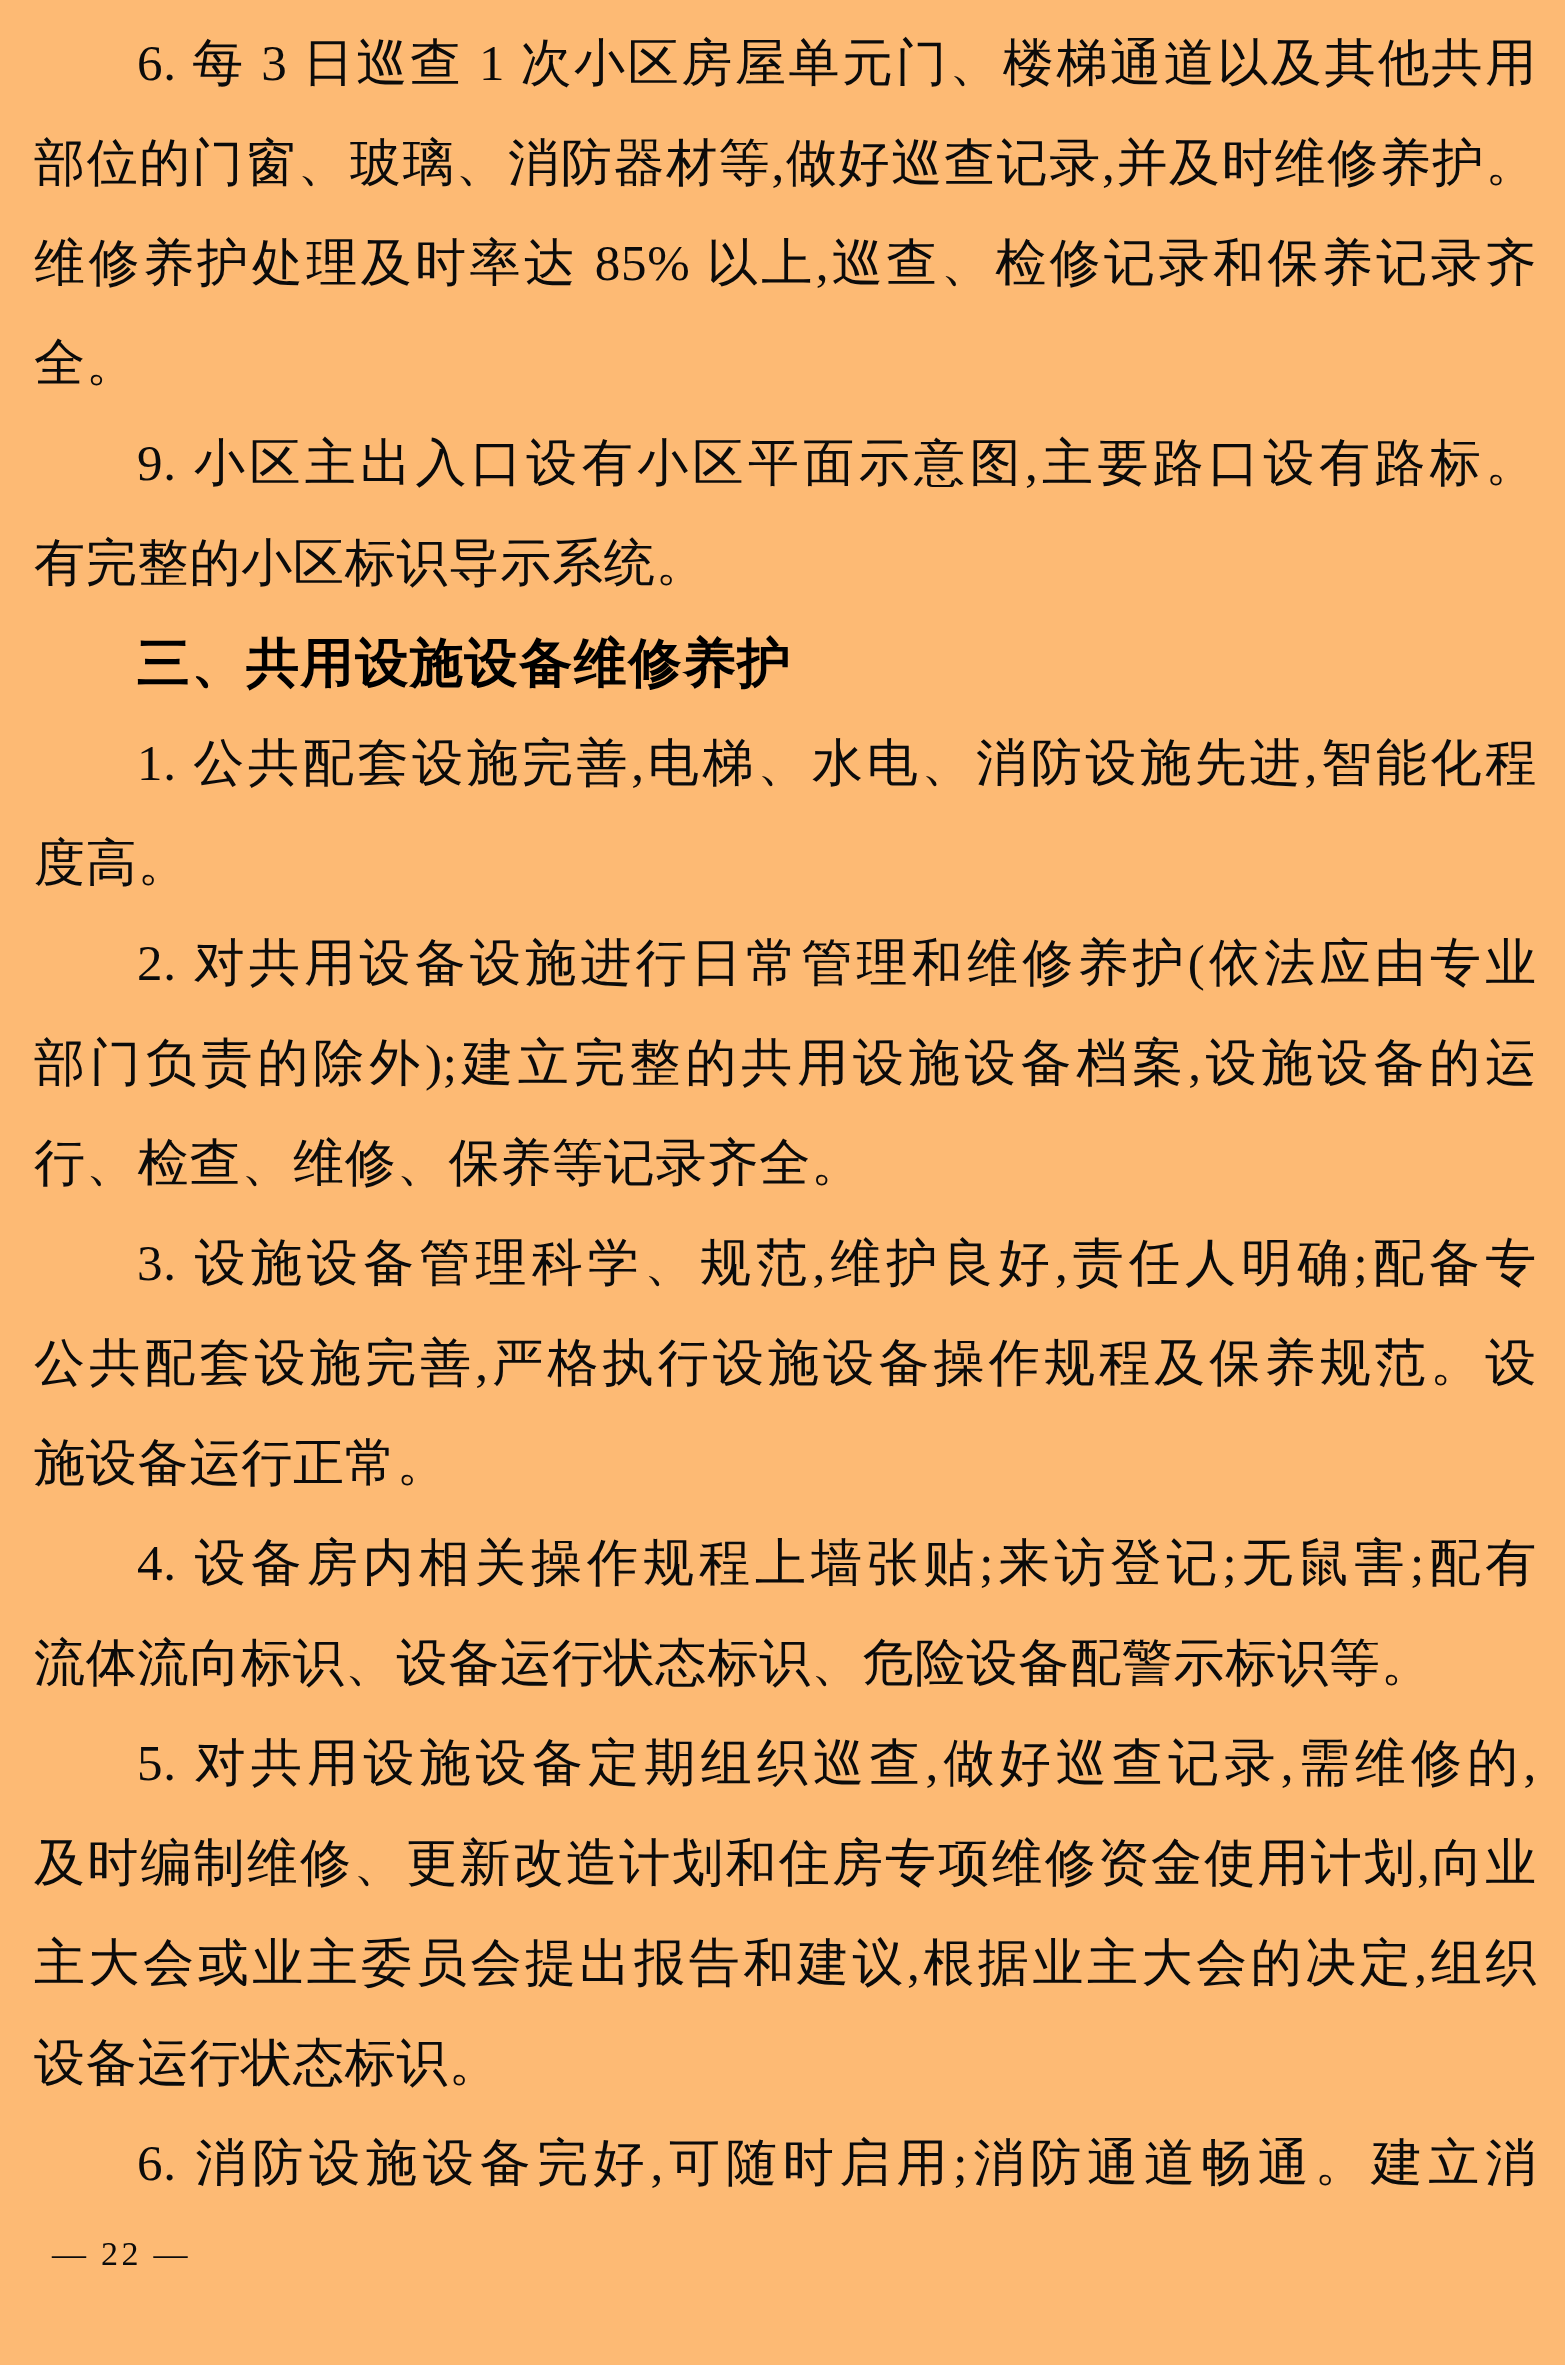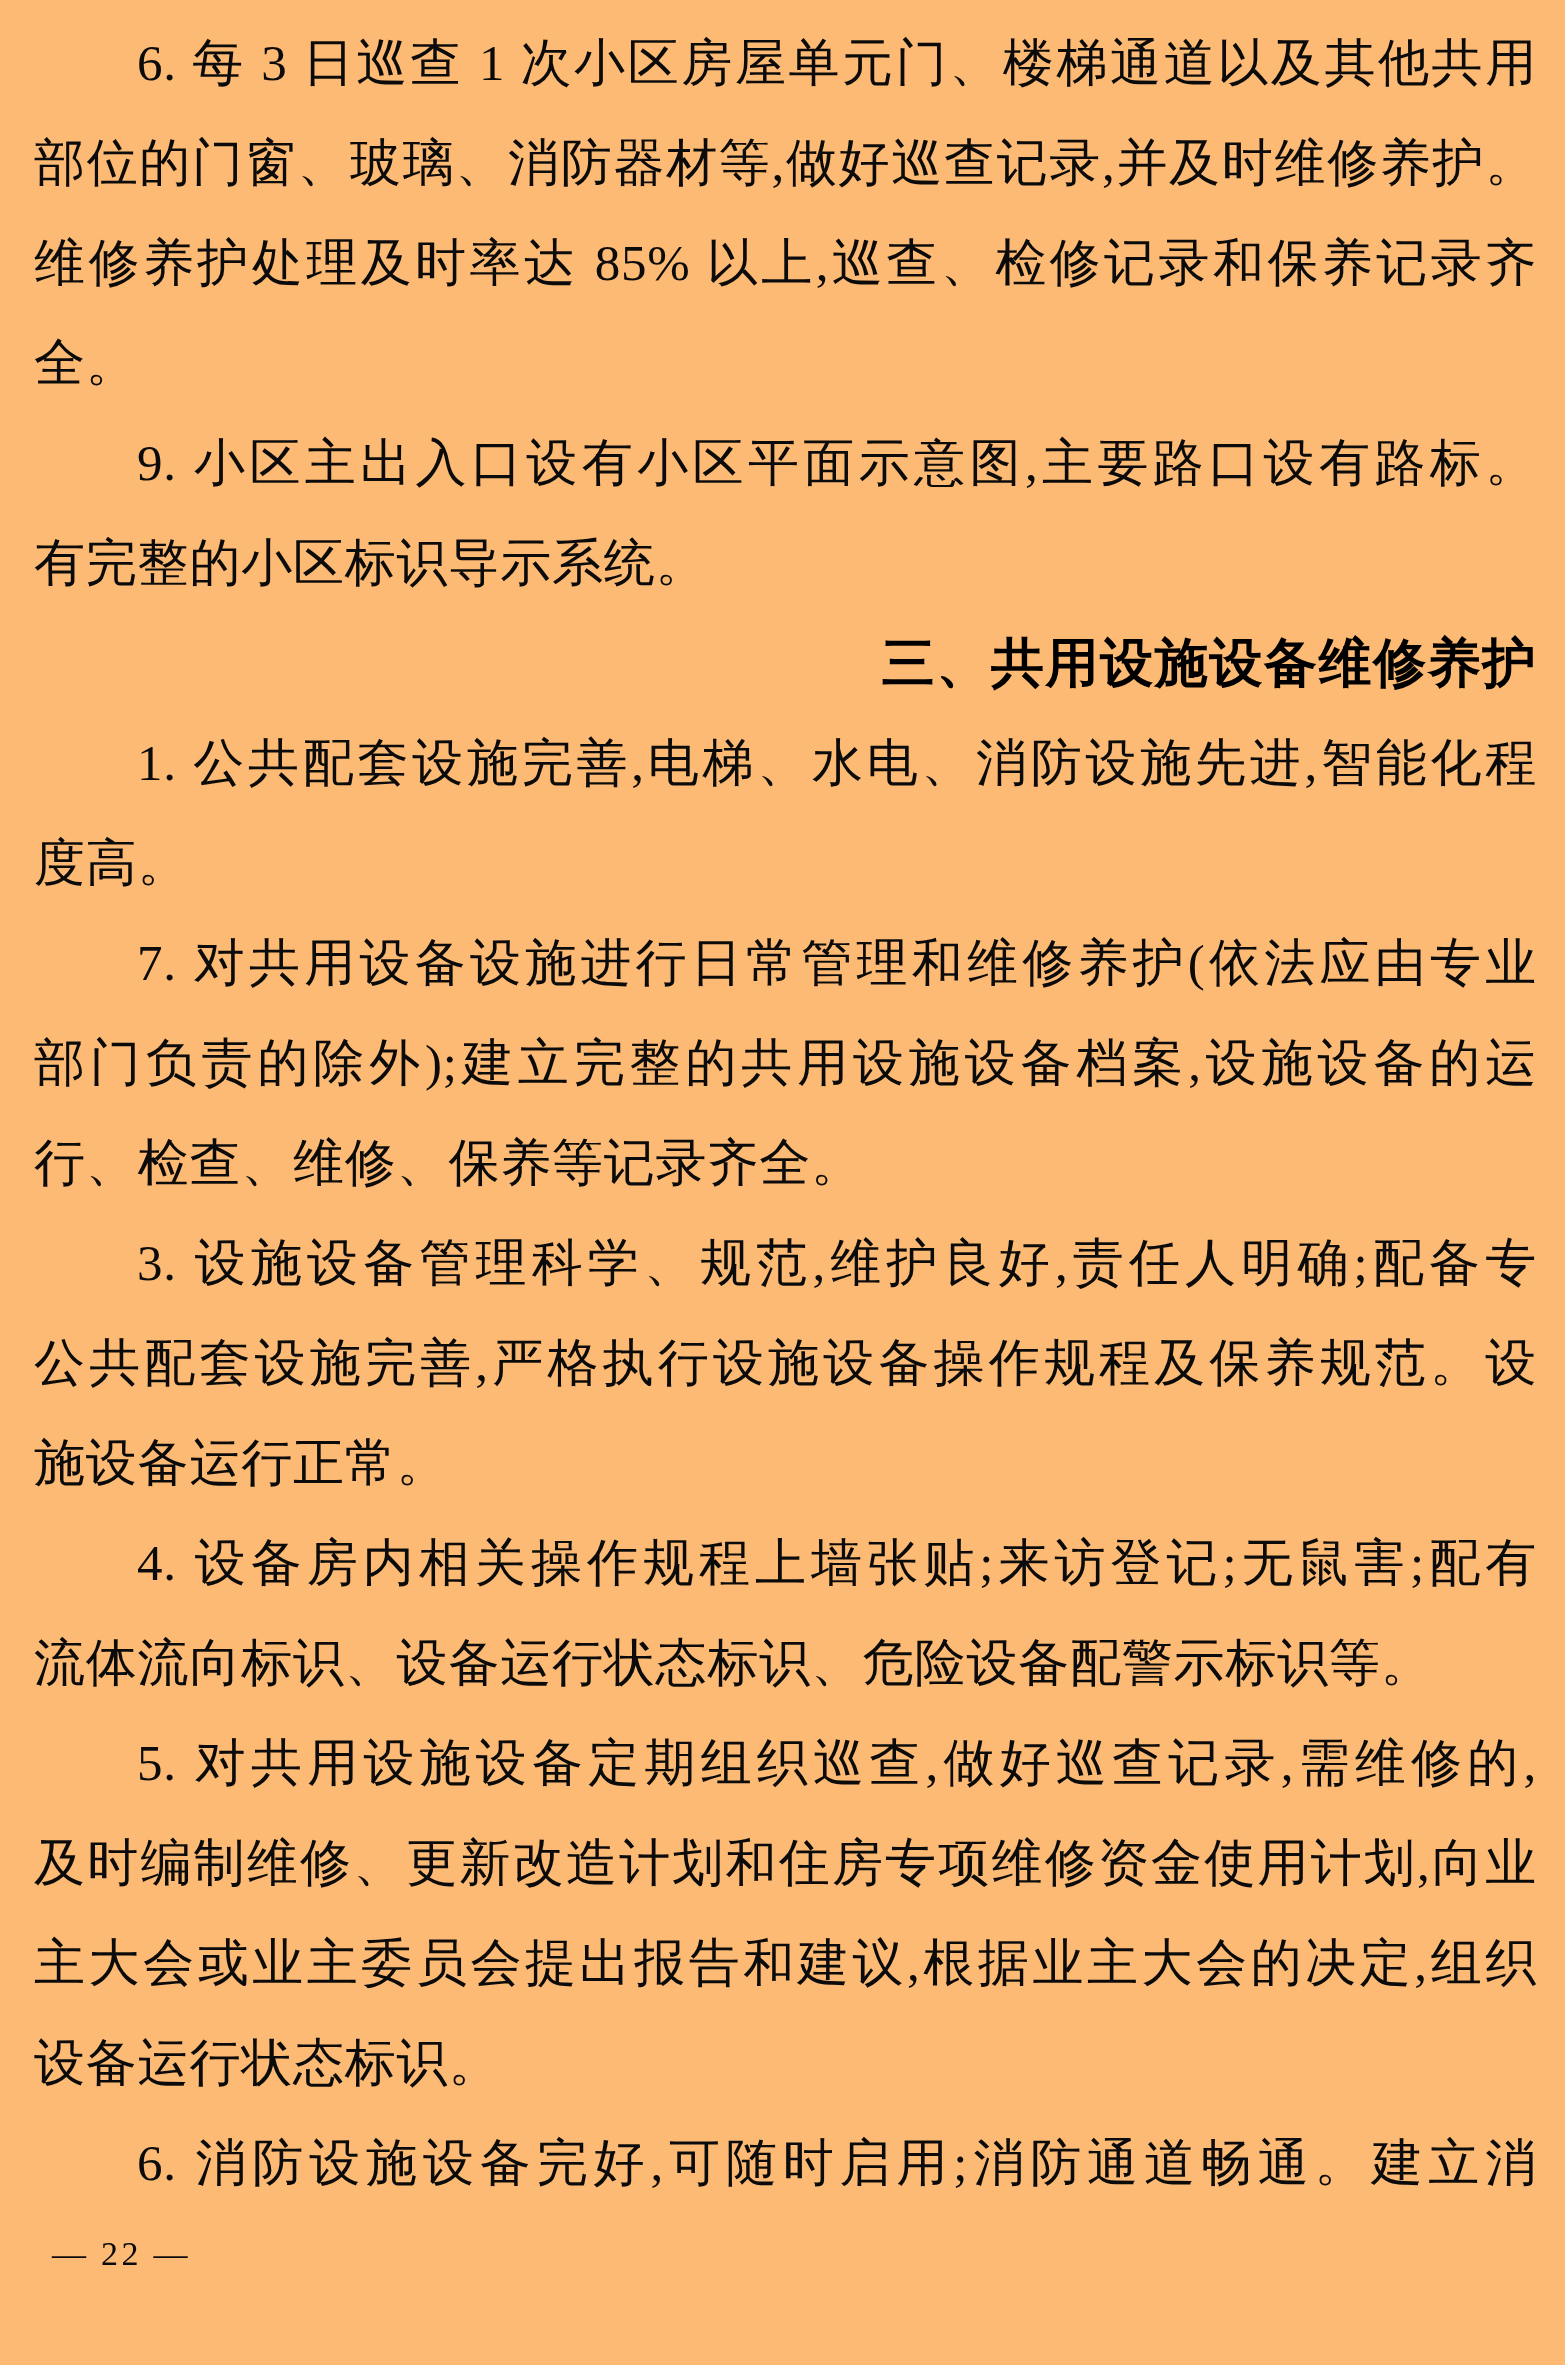--- a/index.html
+++ b/index.html
@@ -40,21 +40,20 @@
   .line.justify {
     white-space: normal;
     text-align: justify;
     text-align-last: justify;
     -moz-text-align-last: justify;
     text-justify: inter-character;
     word-break: keep-all;
   }
   .line.indent {
     text-indent: 103px;
-    text-align: right;
   }
   .line.heading {
     font-family: "Liberation Sans", "DejaVu Sans", sans-serif;
     font-weight: 700;
     font-size: 53px;
     color: #000000;
     letter-spacing: 1.6px;
   }
   .footer {
     position: absolute;
@@ -74,21 +73,21 @@
   <div class="text-block">
       <div class="line justify indent">6. 每 3 日巡查 1 次小区房屋单元门、楼梯通道以及其他共用</div>
       <div class="line justify">部位的门窗、玻璃、消防器材等,做好巡查记录,并及时维修养护。</div>
       <div class="line justify">维修养护处理及时率达 85% 以上,巡查、检修记录和保养记录齐</div>
       <div class="line">全。</div>
       <div class="line justify indent">9. 小区主出入口设有小区平面示意图,主要路口设有路标。</div>
       <div class="line">有完整的小区标识导示系统。</div>
       <div class="line indent heading">三、共用设施设备维修养护</div>
       <div class="line justify indent">1. 公共配套设施完善,电梯、水电、消防设施先进,智能化程</div>
       <div class="line">度高。</div>
-      <div class="line justify indent">7. 对共用设备设施进行日常管理和维修养护(依法应由专业</div>
+      <div class="line justify indent">2. 对共用设备设施进行日常管理和维修养护(依法应由专业</div>
       <div class="line justify">部门负责的除外);建立完整的共用设施设备档案,设施设备的运</div>
       <div class="line">行、检查、维修、保养等记录齐全。</div>
       <div class="line justify indent">3. 设施设备管理科学、规范,维护良好,责任人明确;配备专</div>
       <div class="line justify">公共配套设施完善,严格执行设施设备操作规程及保养规范。设</div>
       <div class="line">施设备运行正常。</div>
       <div class="line justify indent">4. 设备房内相关操作规程上墙张贴;来访登记;无鼠害;配有</div>
       <div class="line">流体流向标识、设备运行状态标识、危险设备配警示标识等。</div>
       <div class="line justify indent">5. 对共用设施设备定期组织巡查,做好巡查记录,需维修的,</div>
       <div class="line justify">及时编制维修、更新改造计划和住房专项维修资金使用计划,向业</div>
       <div class="line justify">主大会或业主委员会提出报告和建议,根据业主大会的决定,组织</div>

